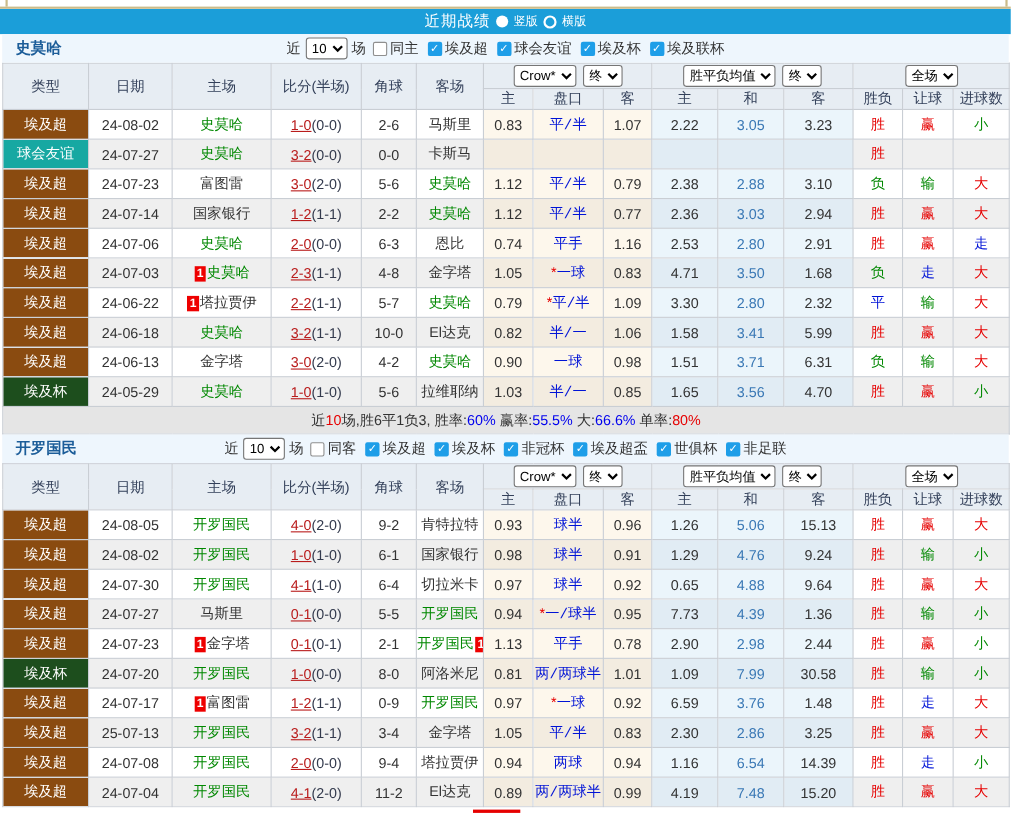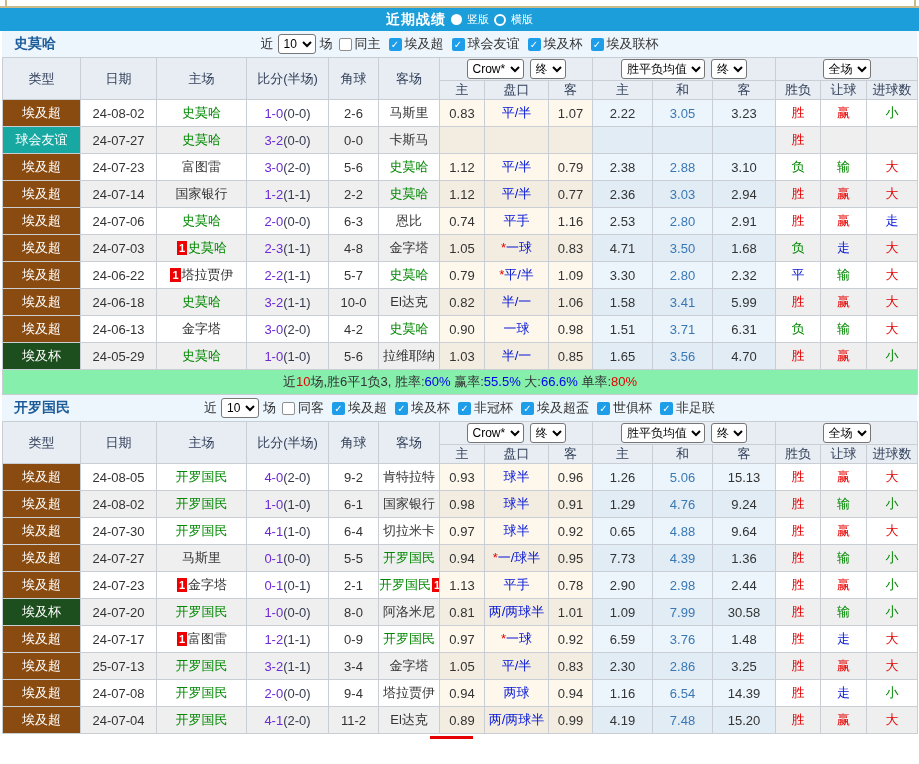--- a/index.html
+++ b/index.html
@@ -5,21 +5,21 @@
   * { box-sizing: border-box; }
   html,body { margin:0; padding:0; background:#fff; }
   body { font-family:"Liberation Sans","DejaVu Sans",sans-serif; }
   .page { width:919px; height:764px; position:relative; overflow:hidden; background:#fff; }
 
   .top-strip { height:8px; background:#fff; border-bottom:2px solid #cbbb8a; position:relative; }
   .top-strip::before { content:""; position:absolute; left:5px; top:0; width:2px; height:6px; background:#cbbb8a; }
   .top-strip::after  { content:""; position:absolute; right:3px; top:0; width:2px; height:6px; background:#cbbb8a; }
 
   .title-bar { height:23px; background:#1b9ed9; display:flex; align-items:center; justify-content:center; gap:5px; color:#fff; }
-  .title-bar .t { font-weight:bold; font-size:14px; letter-spacing:1px; }
+  .title-bar .t { font-weight:normal; font-size:14px; letter-spacing:1px; }
   .radio { width:11px; height:11px; border-radius:50%; display:inline-block; }
   .radio.sel { background:#fff; }
   .radio.unsel { background:transparent; border:2px solid #fff; width:12px; height:12px; }
   .radio-label { font-size:11px; }
 
   .filter-bar { height:26px; background:#eef6fd; position:relative; display:flex; align-items:center; justify-content:center; font-size:13px; color:#333; margin:0 2px; }
   .filter-bar .team { position:absolute; left:12px; font-weight:bold; font-size:14px; color:#1c5d99; }
   .filter-center { display:flex; align-items:center; }
   .cb { width:13px; height:13px; display:inline-flex; align-items:center; justify-content:center; border-radius:2px; margin:0 2px 0 5px; flex:none; }
   .cb.on  { background:#1e9ee8; color:#fff; font-size:10px; font-weight:bold; }
@@ -40,30 +40,30 @@
   .grid td.c-o1, .grid td.c-hand, .grid td.c-o3 { background:#fdf7ec; }
   tr.r-even td.c-o1, tr.r-even td.c-hand, tr.r-even td.c-o3 { background:#f3ece0; }
   .grid td.c-a1, .grid td.c-a2, .grid td.c-a3 { background:#ebf5fb; }
   tr.r-even td.c-a1, tr.r-even td.c-a2, tr.r-even td.c-a3 { background:#e1ecf4; }
 
   td.c-type.lg-brown { background:#8a4b10; color:#fff; }
   td.c-type.lg-teal  { background:#17a8a2; color:#fff; }
   td.c-type.lg-green { background:#1d4e1d; color:#fff; }
 
   .focus { color:#008800; }
-  .ft { color:#6d28d9; }
+  .ft { color:#b91c1c;text-decoration:underline; }
   .ht { color:#333a4d; }
-  .hand { color:#0013d6; }
+  .hand { color:#0013d6;font-family:Liberation Mono, monospace; }
   .star { color:#e60000; }
   td.c-a2 { color:#3a78b5; }
   .t-red { color:#e60000; } .t-green { color:#008800; } .t-blue { color:#0013d6; }
 
   .badge { display:inline-block; background:#ee0000; color:#fff; font-size:11px; font-weight:bold; line-height:14px; padding:0 2px; margin:0 1px; }
 
-  td.summary { height:25px; background:#86efac; font-size:13px; }
+  td.summary { height:25px; background:#e5e5e5; font-size:13px; }
   .s-k { color:#333; } .s-r { color:#e60000; } .s-b { color:#0000ee; }
 
   .bottom-cut { height:10px; background:#fff; position:relative; }
   .red-sliver { position:absolute; left:430px; top:2px; width:43px; height:3px; background:#e60000; }
 </style>
 </head>
 <body>
 
 <div class="page">
   <div class="top-strip"></div>

